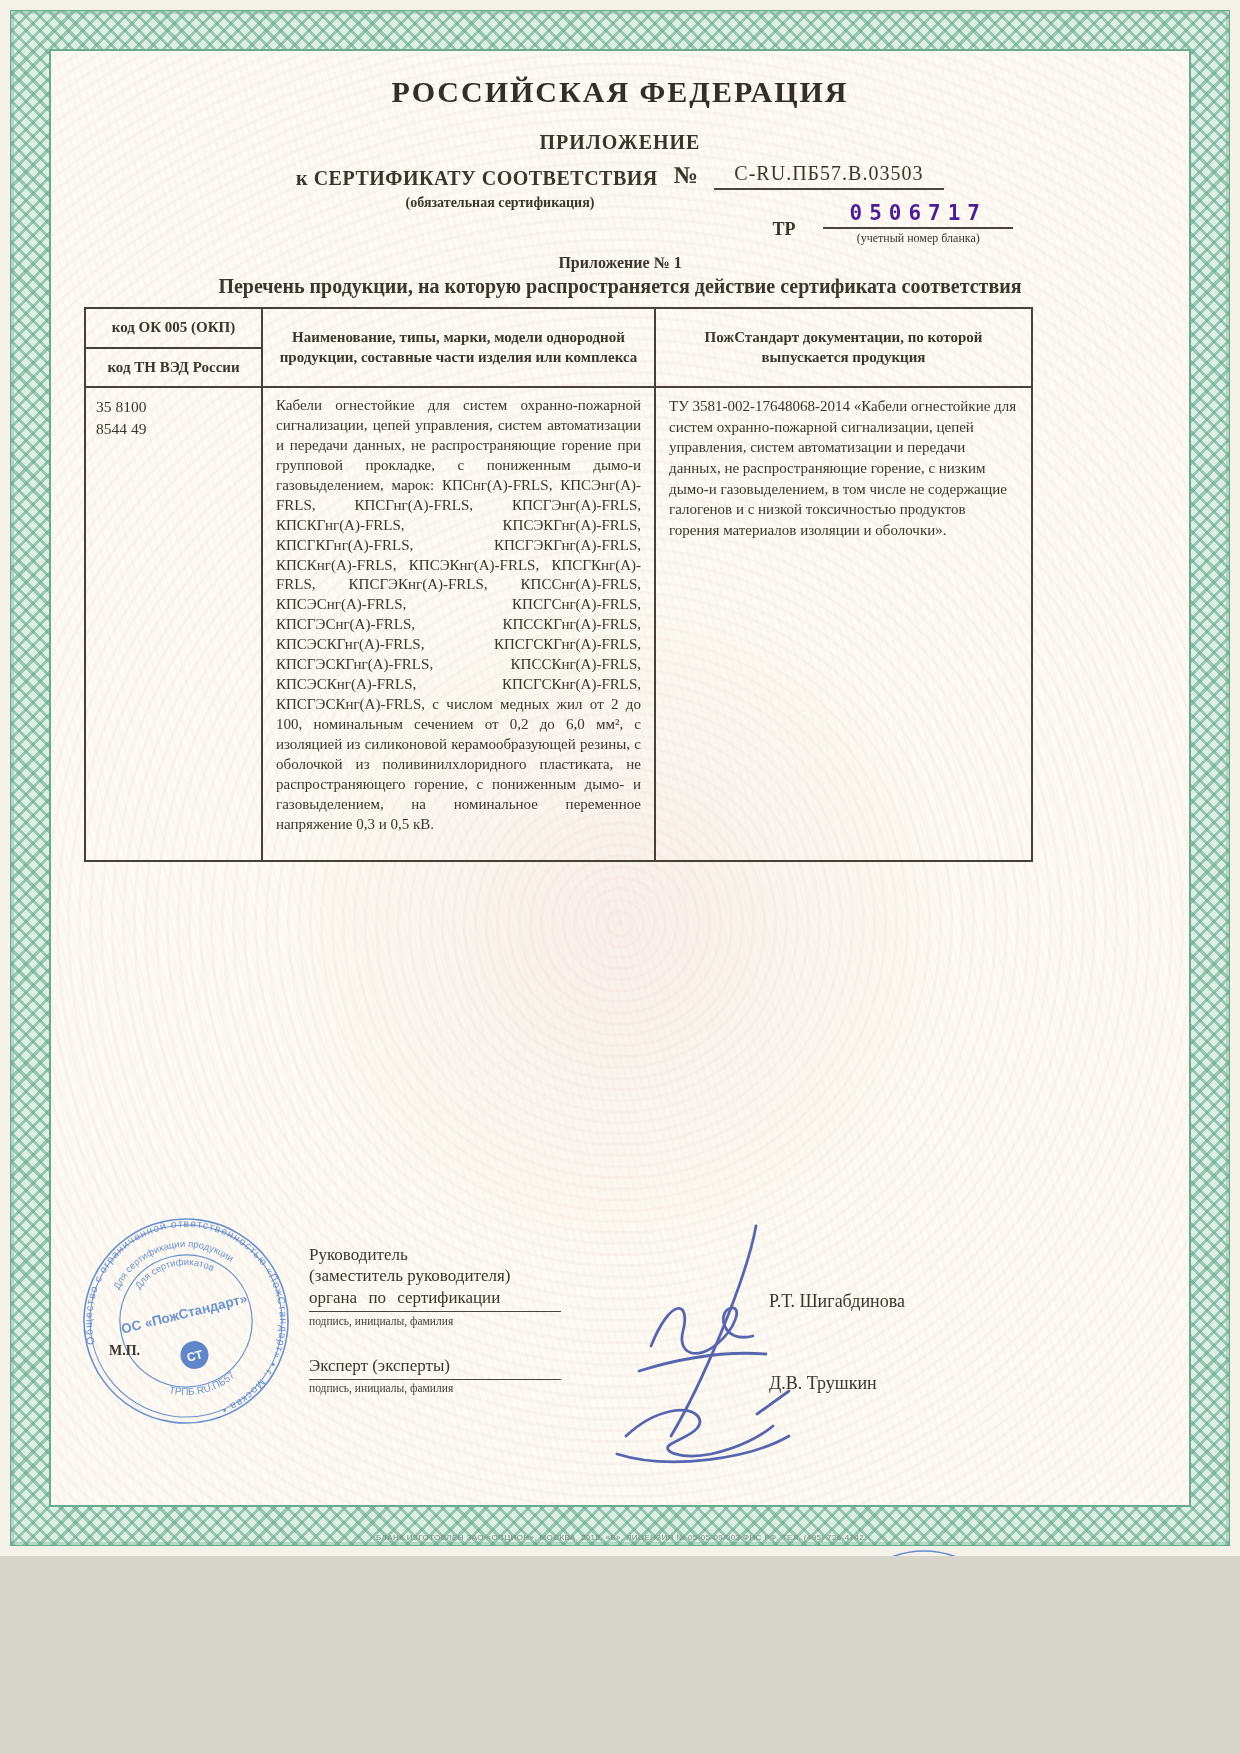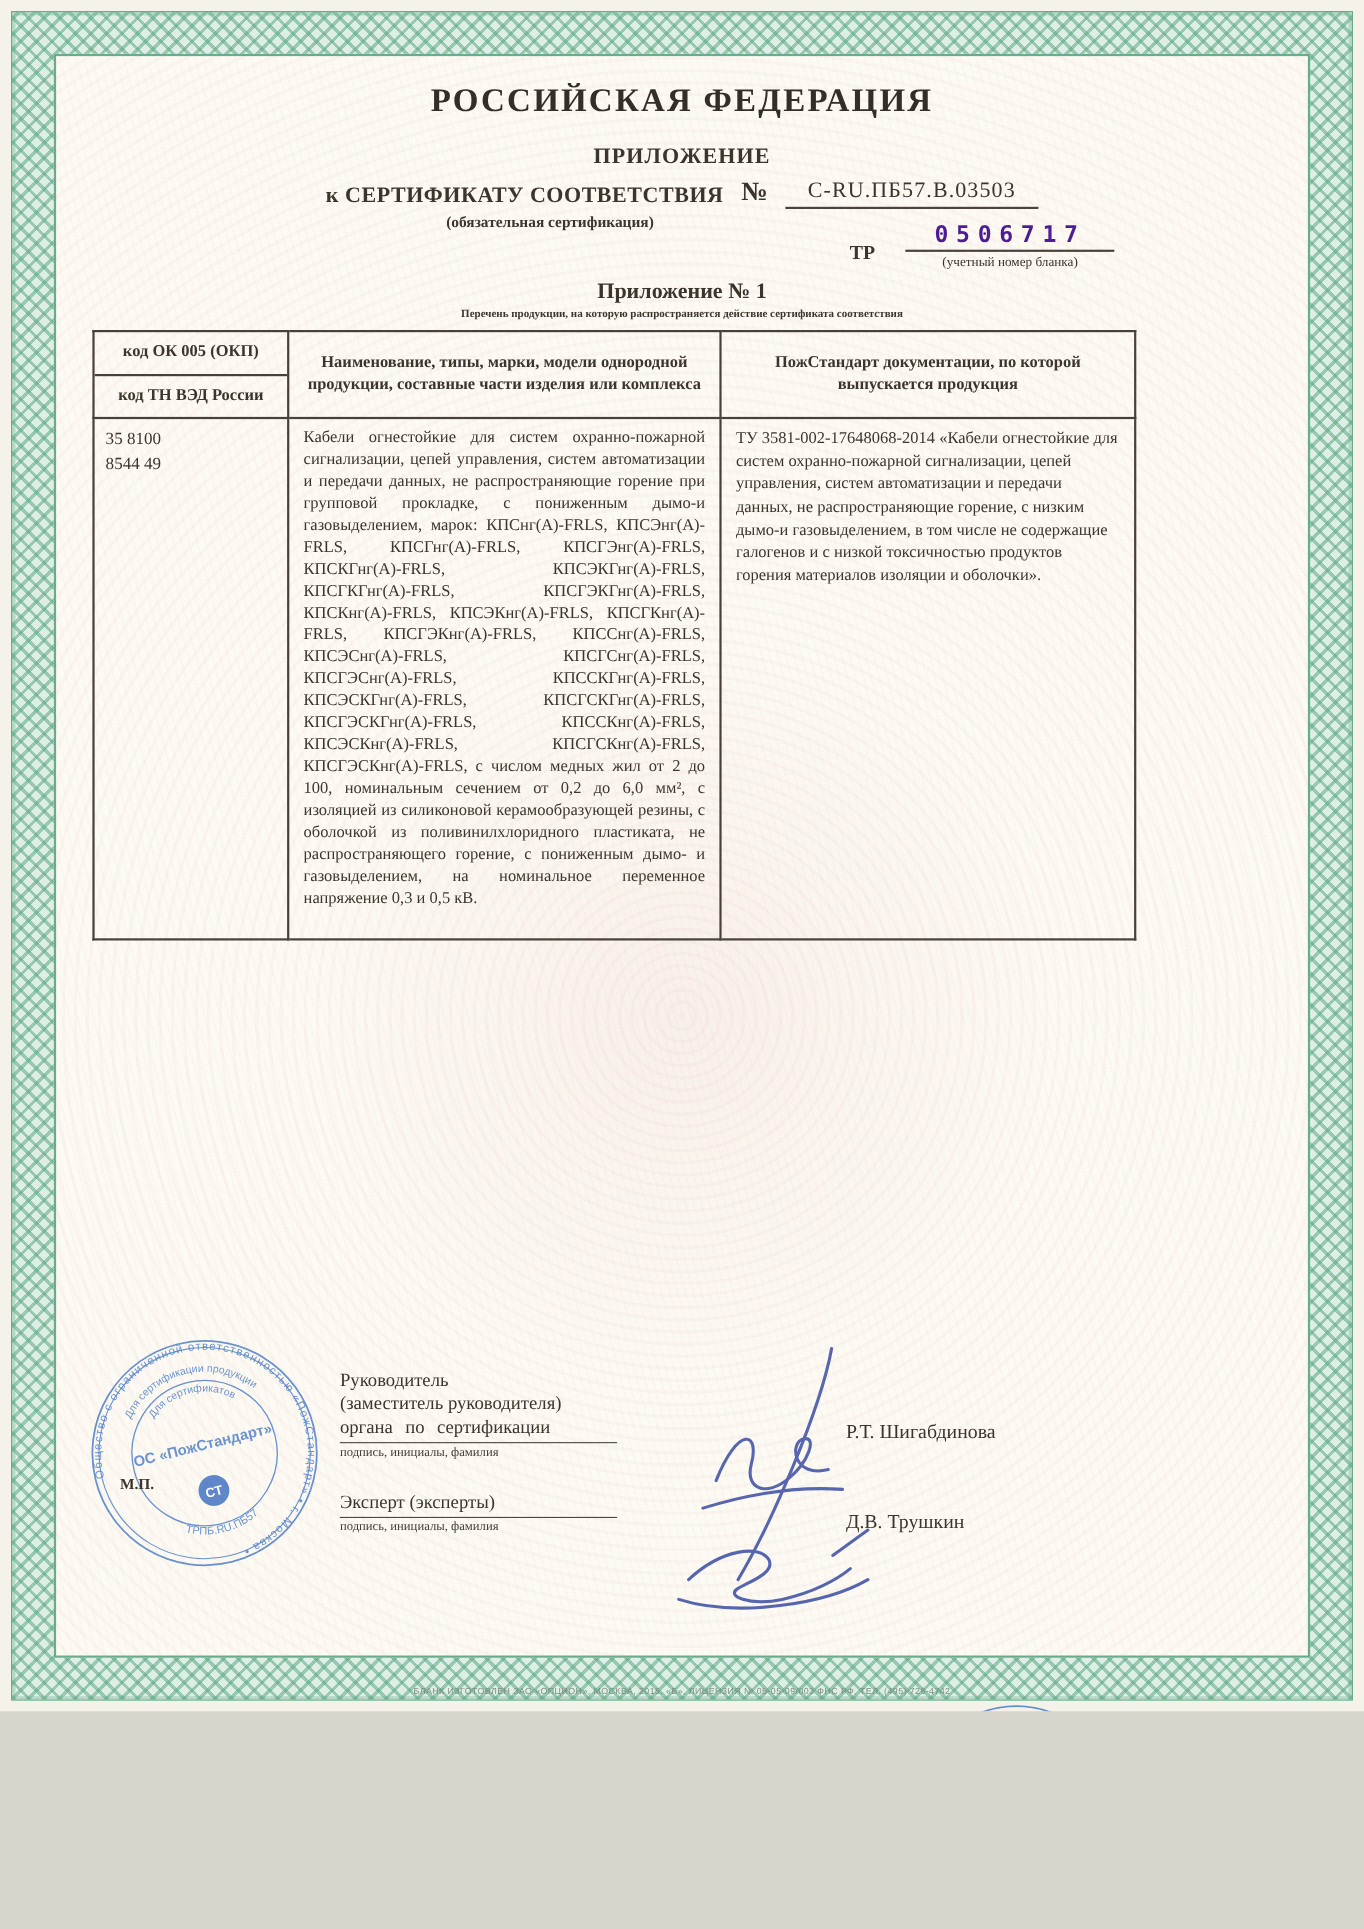--- a/index.html
+++ b/index.html
@@ -44,22 +44,22 @@
   .cert-no{font-size:20px;border-bottom:2px solid #4a443c;padding:0 20px 3px;min-width:230px;letter-spacing:1px;}
   .mandatory-note{font-size:14px;font-weight:bold;margin-top:5px;transform:translateX(-120px);}
   .tr-row{display:flex;justify-content:flex-end;align-items:flex-end;gap:28px;padding-right:176px;margin-top:-10px;}
   .tr-label{font-size:18px;font-weight:bold;padding-bottom:6px;}
   .blank-no{
     color:#4c1d95;font-size:21px;font-weight:bold;letter-spacing:7px;
     font-family:"DejaVu Sans Mono",monospace;
     border-bottom:2px solid #4a443c;padding:0 26px 2px;display:inline-block;
   }
   .blank-cap{font-size:12px;margin-top:2px;text-align:center;}
-  .annex-no{font-size:20px;font-weight:bold;margin-top:8px;}
-  .list-title{font-size:10px;font-weight:bold;margin-top:3px;}
+  .annex-no{font-size:16px;font-weight:bold;margin-top:8px;}
+  .list-title{font-size:20px;font-weight:bold;margin-top:3px;}
 
   table.cert-table{
     margin:9px 0 0 33px;border-collapse:collapse;width:947px;table-layout:fixed;
     position:relative;z-index:2;background:transparent;
   }
   .cert-table th,.cert-table td{border:2px solid #48413a;}
   .cert-table th{font-size:15px;font-weight:bold;text-align:center;vertical-align:middle;padding:5px 8px;line-height:1.3;}
   th.th-codes{padding:0;}
   .th-top{border-bottom:2px solid #48413a;padding:9px 4px;}
   .th-bottom{padding:9px 4px;}

